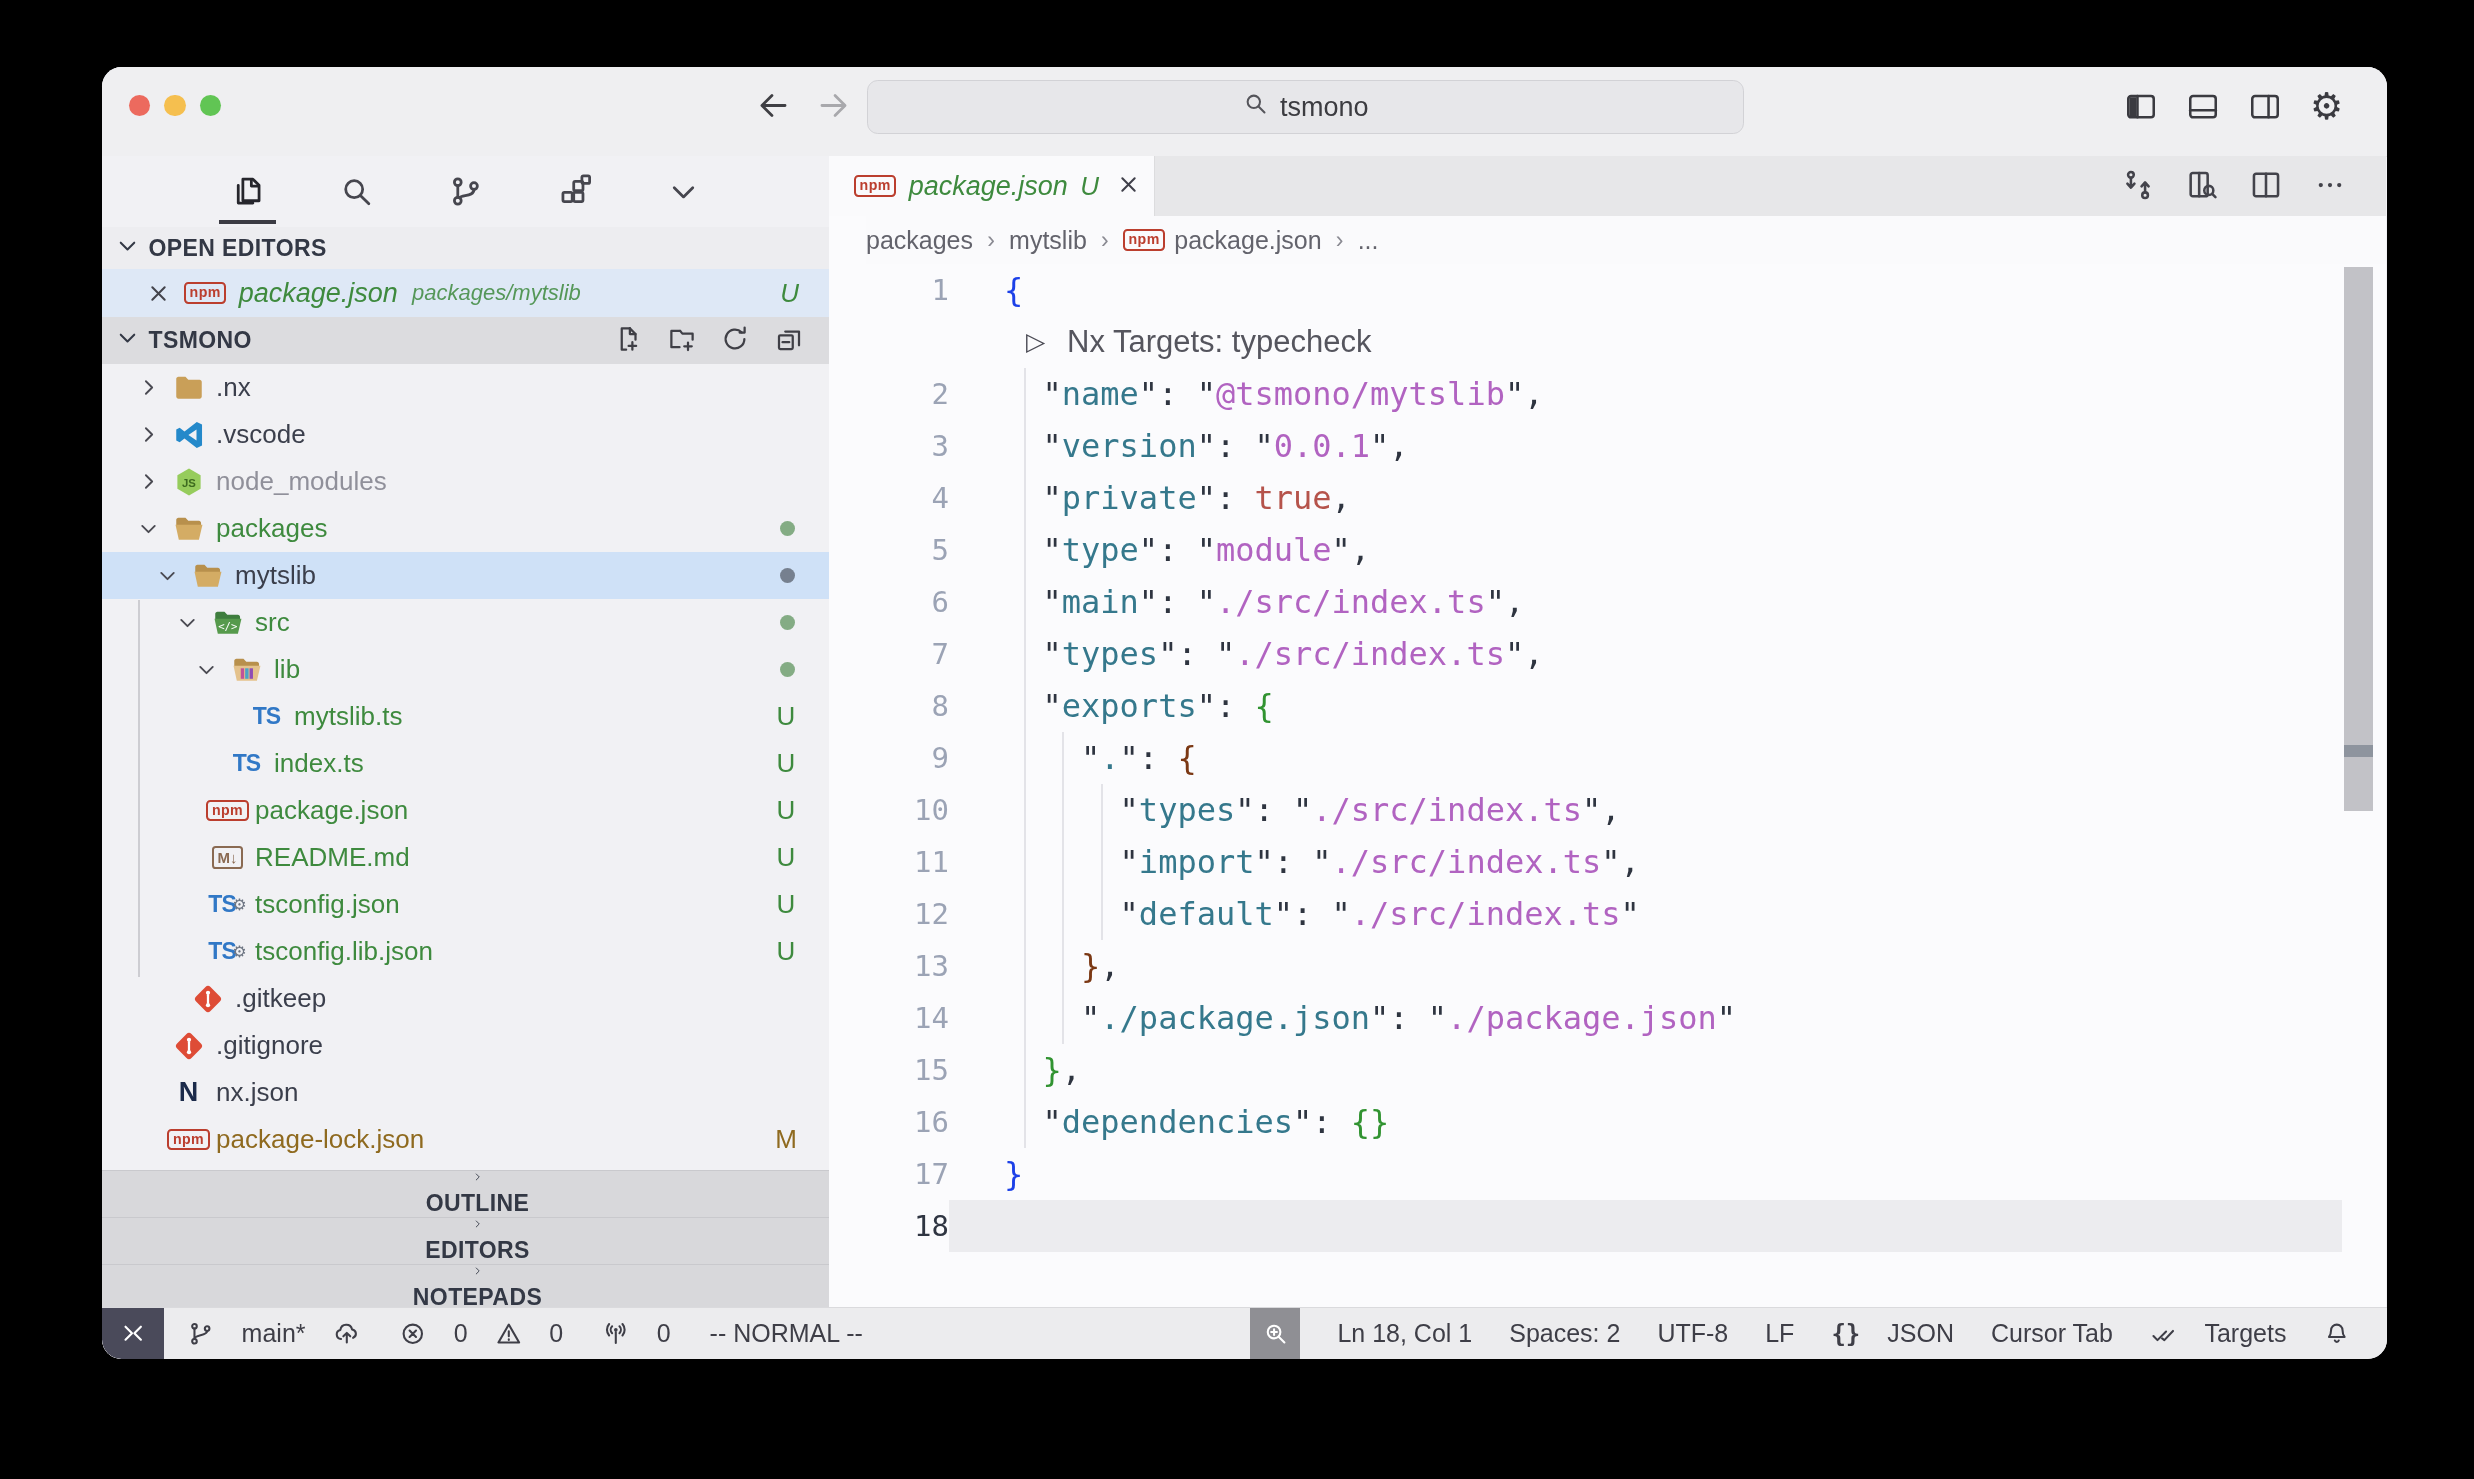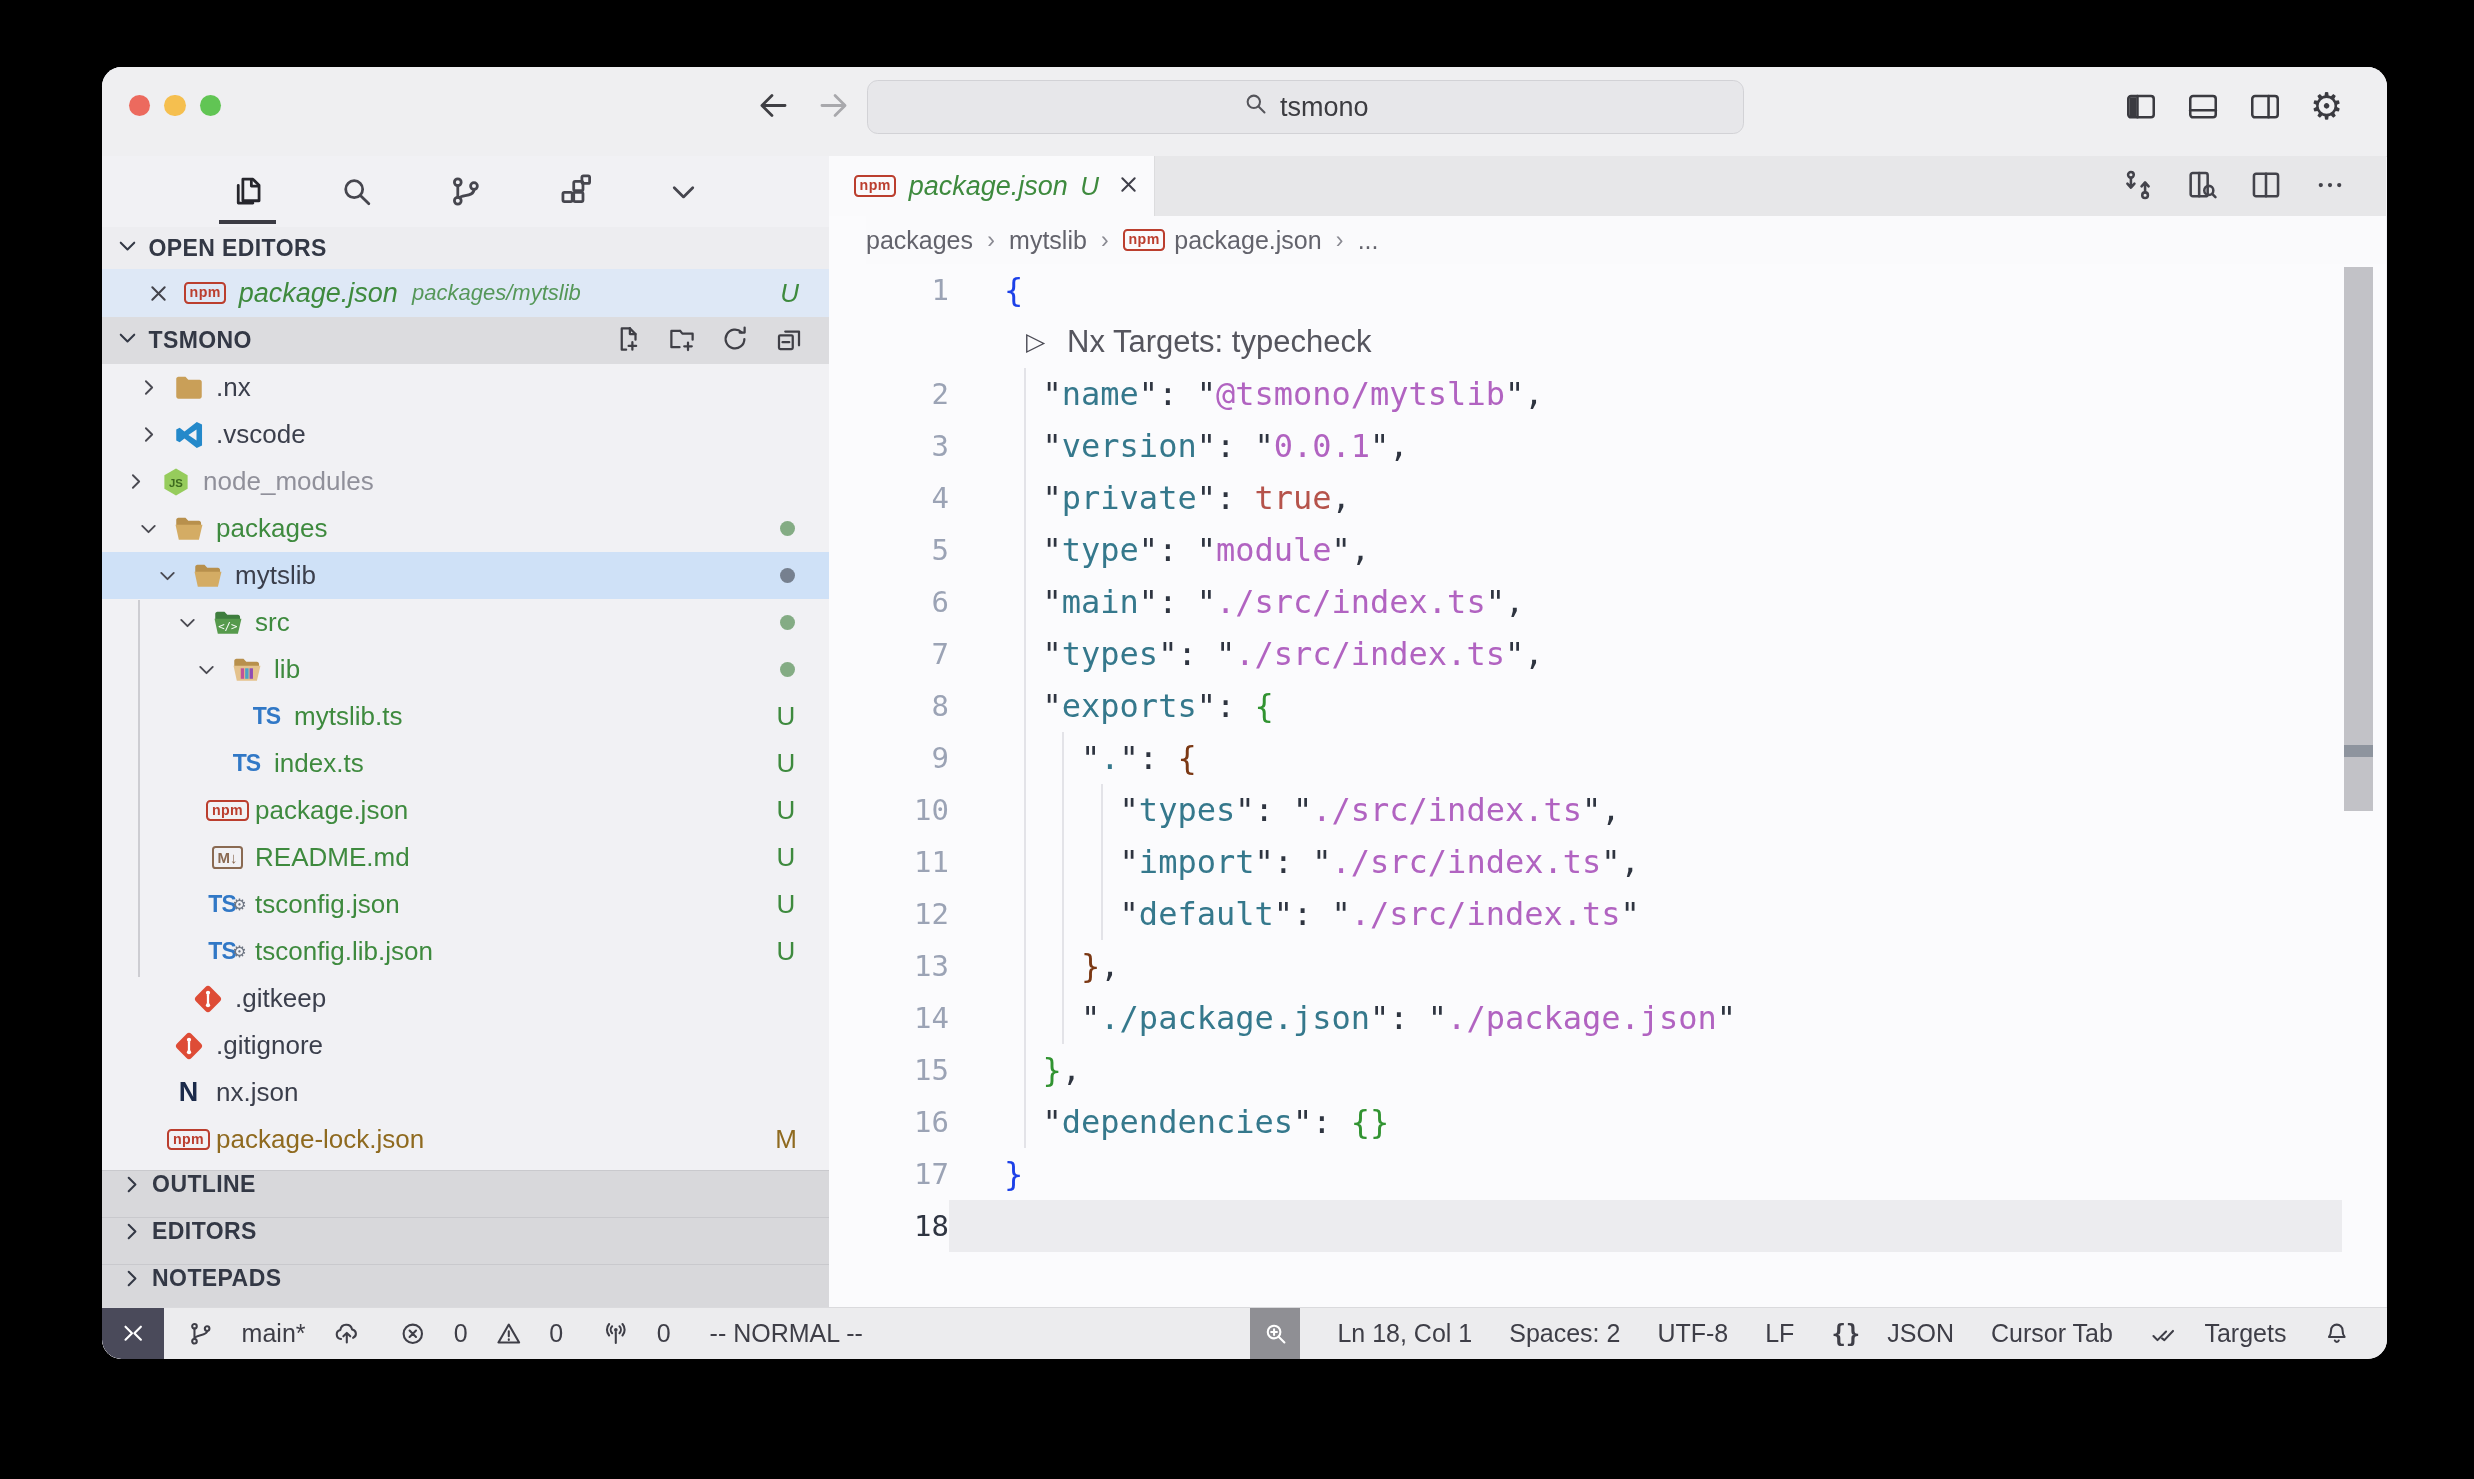--- a/index.html
+++ b/index.html
@@ -56,22 +56,22 @@
   .row.untracked .lbl{color:var(--untracked-green);}
   .row.ignored .lbl{color:var(--ignored-gray);}
   .row.modified .lbl{color:var(--modified-yellow);}
   .row.selected{background:var(--selection-blue);}
   .badge{position:absolute;right:27px;width:32px;text-align:center;font-size:26px;}
   .badge.u{color:var(--untracked-green);} .badge.m{color:var(--modified-yellow);}
   .dot{position:absolute;right:34px;width:15px;height:15px;border-radius:50%;background:#84AC84;}
   .dot.sel{background:#76808F;}
   .tree-guide{position:absolute;left:36px;top:444px;width:1.8px;height:377px;background:#CDCDD2;}
   .bottom-secs{position:absolute;left:0;right:0;top:1014px;}
-  .bsec{height:46px;background:#D8D8DB;border-top:0.9px solid #C9C9CD;display:flex;align-items:flex-start;gap:7.1px;
-    padding-left:16px;font-size:23px;font-weight:bold;color:#333845;letter-spacing:0.4px;}
+  .bsec{height:46px;background:#D8D8DB;border-top:0.9px solid #C9C9CD;display:flex;align-items:center;gap:7.1px;
+    padding-left:24px;font-size:23px;font-weight:bold;color:#333845;letter-spacing:0.4px;flex-direction:column;}
   .bsec .ic{width:27px;height:27px;}
   
   .ic-txt{display:inline-flex;align-items:center;justify-content:center;font-weight:bold;}
   .npm-badge{border:2.7px solid var(--npm-red);color:var(--npm-red);border-radius:4.4px;font-size:14.2px;
     letter-spacing:0.4px;padding:0.9px 3.6px;line-height:1.1;font-family:"Liberation Sans",sans-serif;}
   .ts-badge{color:var(--ts-blue);font-size:23px;letter-spacing:-0.9px;}
   .cog{font-family:"DejaVu Sans",sans-serif;font-size:16px;color:#6E7683;margin-left:-3.6px;}
   .md-badge{border:2.2px solid #8A6A52;color:#8A6A52;border-radius:3.6px;font-size:15px;padding:0.9px 3.6px;}
   .nx-badge{color:#1B2A4A;font-size:27px;}
   
@@ -282,21 +282,21 @@
               </svg>
             </span>
             <span class="ticon">
               <svg class="ic" viewBox="0 0 24 24" fill="none" stroke="currentColor" stroke-width="1.8" stroke-linecap="round" stroke-linejoin="round">
                 <path fill="#2489CA" stroke="none" d="M17.5 2.8l3.7 1.8v14.8l-3.7 1.8-8.7-6.7-3.4 2.6-2.4-1.2V8.1l2.4-1.2 3.4 2.6z"></path>
                 <path fill="#F1F1F4" stroke="none" d="M17.3 8.2v7.6L11.6 12z"></path>
               </svg>
             </span>
             <span class="lbl">.vscode</span>
           </div>
-          <div class="row ignored" style="padding-left:14px">
+          <div class="row ignored" style="padding-left:27px">
             <span class="twisty">
               <svg class="ic" viewBox="0 0 24 24" fill="none" stroke="currentColor" stroke-width="1.8" stroke-linecap="round" stroke-linejoin="round">
                 <path d="M9.5 6l6 6-6 6"></path>
               </svg>
             </span>
             <span class="ticon">
               <svg class="ic" viewBox="0 0 24 24" fill="none" stroke="currentColor" stroke-width="1.8" stroke-linecap="round" stroke-linejoin="round" style="font-size:29px">
                 <path fill="#8CC84B" stroke="none" opacity="0.9" d="M12 2.5l8.2 4.7v9.6L12 21.5l-8.2-4.7V7.2z"></path>
                 <text x="12" y="15.2" font-size="8" fill="#3D6B1F" text-anchor="middle" font-weight="bold" stroke="none" font-family="Liberation Sans,sans-serif">JS</text>
               </svg>

